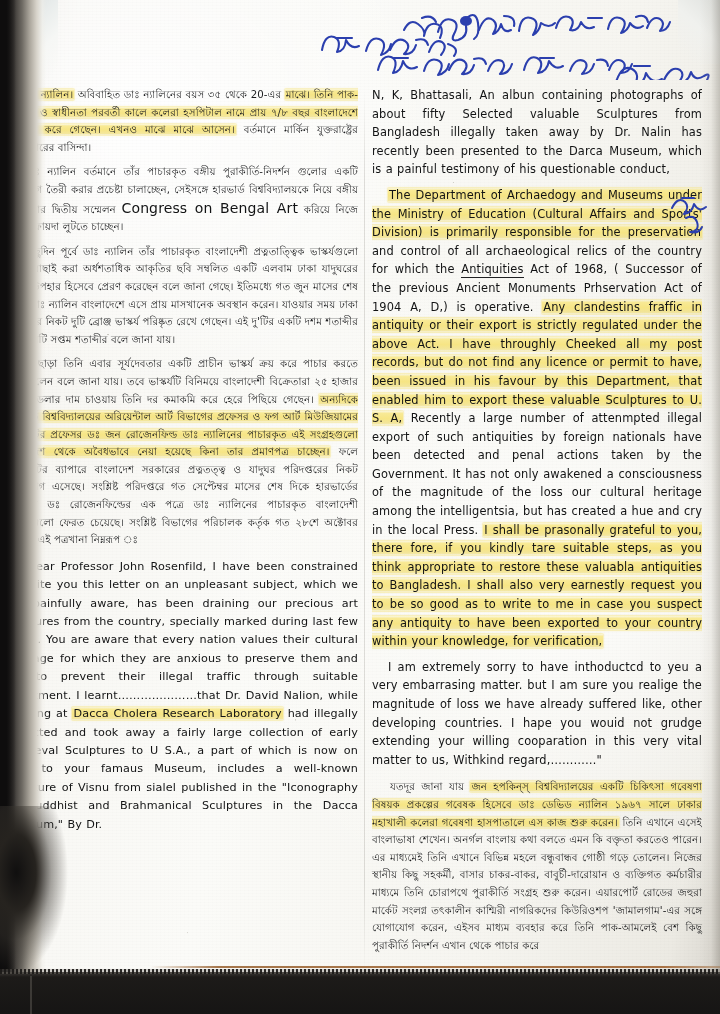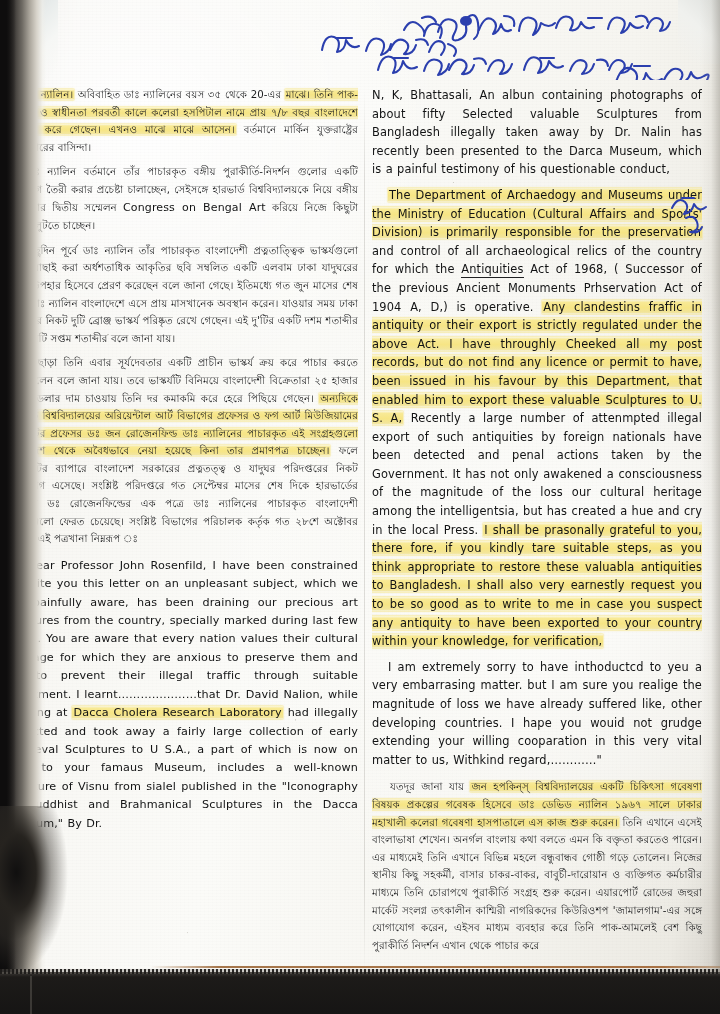--- a/index.html
+++ b/index.html
@@ -188,21 +188,21 @@
   <div id="top-right-curl"></div>
   <div id="col-divider"></div>
 
   <div class="column" id="col-left">
 
     <p class="para bn">
       <span class="hl">ডেভিড ন্যালিন।</span><span> অবিবাহিত ডাঃ ন্যালিনের বয়স ৩৫ থেকে 20-এর </span><span class="hl">মাঝে। তিনি পাক-আমলে ও স্বাধীনতা পরবর্তী কালে কলেরা হসপিটাল নামে প্রায় ৭/৮ বছর বাংলাদেশে অবস্থান করে গেছেন। এখনও মাঝে মাঝে আসেন।</span><span> বর্তমানে মার্কিন যুক্তরাষ্ট্রের বাল্টিমোরের বাসিন্দা।</span>
     </p>
 
     <p class="para bn indent">
-      <span>ডাঃ ন্যালিন বর্তমানে তাঁর পাচারকৃত বঙ্গীয় পুরাকীর্তি-নিদর্শন গুলোর একটি ক্যাটালগ তৈরী করার প্রচেষ্টা চালাচ্ছেন, সেইসঙ্গে হারভার্ড বিশ্ববিদ্যালয়কে নিয়ে বঙ্গীয় শিল্পকলার দ্বিতীয় সম্মেলন </span><span class="en" style="font-size:11px;">Congress on Bengal Art</span><span> করিয়ে নিজে কিছুটা ফায়দা লুটতে চাচ্ছেন।</span>
+      <span>ডাঃ ন্যালিন বর্তমানে তাঁর পাচারকৃত বঙ্গীয় পুরাকীর্তি-নিদর্শন গুলোর একটি ক্যাটালগ তৈরী করার প্রচেষ্টা চালাচ্ছেন, সেইসঙ্গে হারভার্ড বিশ্ববিদ্যালয়কে নিয়ে বঙ্গীয় শিল্পকলার দ্বিতীয় সম্মেলন </span><span class="en" style="font-size:14px;">Congress on Bengal Art</span><span> করিয়ে নিজে কিছুটা ফায়দা লুটতে চাচ্ছেন।</span>
     </p>
 
     <p class="para bn indent">
       <span>কিছুদিন পূর্বে ডাঃ ন্যালিন তাঁর পাচারকৃত বাংলাদেশী প্রত্নতাত্ত্বিক ভাস্কর্যগুলো থেকে বাছাই করা অর্ধশতাধিক আকৃতির ছবি সম্বলিত একটি এলবাম ঢাকা যাদুঘরের নিকট উপহার হিসেবে প্রেরণ করেছেন বলে জানা গেছে। ইতিমধ্যে গত জুন মাসের শেষ দিকে ডাঃ ন্যালিন বাংলাদেশে এসে প্রায় মাসখানেক অবস্থান করেন। যাওয়ার সময় ঢাকা যাদুঘরের নিকট দুটি ব্রোঞ্জ ভাস্কর্য পরিষ্কৃত রেখে গেছেন। এই দু'টির একটি দশম শতাব্দীর ও অপরটি সপ্তম শতাব্দীর বলে জানা যায়।</span>
     </p>
 
     <p class="para bn indent">
       <span>এ ছাড়া তিনি এবার সূর্যদেবতার একটি প্রাচীন ভাস্কর্য ক্রয় করে পাচার করতে চেয়েছিলেন বলে জানা যায়। তবে ভাস্কর্যটি বিনিময়ে বাংলাদেশী বিক্রেতারা ২৫ হাজার মার্কিন ডলার দাম চাওয়ায় তিনি দর কমাকমি করে হেরে পিছিয়ে গেছেন। </span><span class="hl">অন্যদিকে হারভার্ড বিশ্ববিদ্যালয়ের অরিয়েন্টাল আর্ট বিভাগের প্রফেসর ও ফগ আর্ট মিউজিয়ামের কিউরেটর প্রফেসর ডঃ জন রোজেনফিল্ড ডাঃ ন্যালিনের পাচারকৃত এই সংগ্রহগুলো বাংলাদেশ থেকে অবৈধভাবে নেয়া হয়েছে কিনা তার প্রমাণপত্র চাচ্ছেন।</span><span> ফলে ব্যাপারটির ব্যাপারে বাংলাদেশ সরকারের প্রত্নতত্ত্ব ও যাদুঘর পরিদপ্তরের নিকট অভিযোগ এসেছে। সংশ্লিষ্ট পরিদপ্তরে গত সেপ্টেম্বর মাসের শেষ দিকে হারভার্ডের প্রফেসর ডঃ রোজেনফিল্ডের এক পত্রে ডাঃ ন্যালিনের পাচারকৃত বাংলাদেশী ভাস্কর্যগুলো ফেরত চেয়েছে। সংশ্লিষ্ট বিভাগের পরিচালক কর্তৃক গত ২৮শে অক্টোবর লিখিত এই পত্রখানা নিম্নরূপ ঃ</span>
     </p>
 

